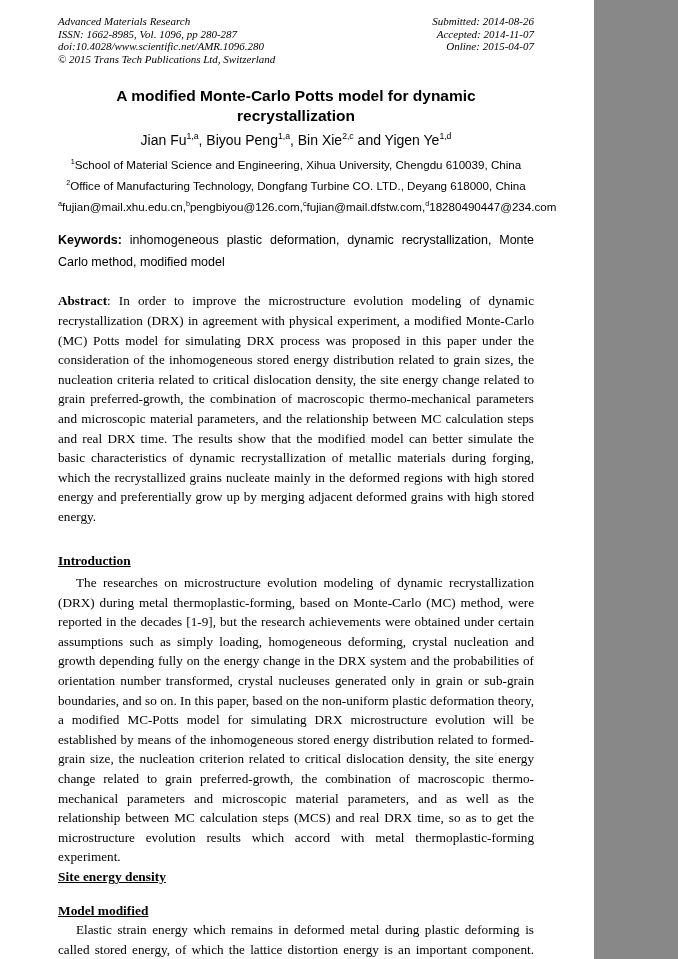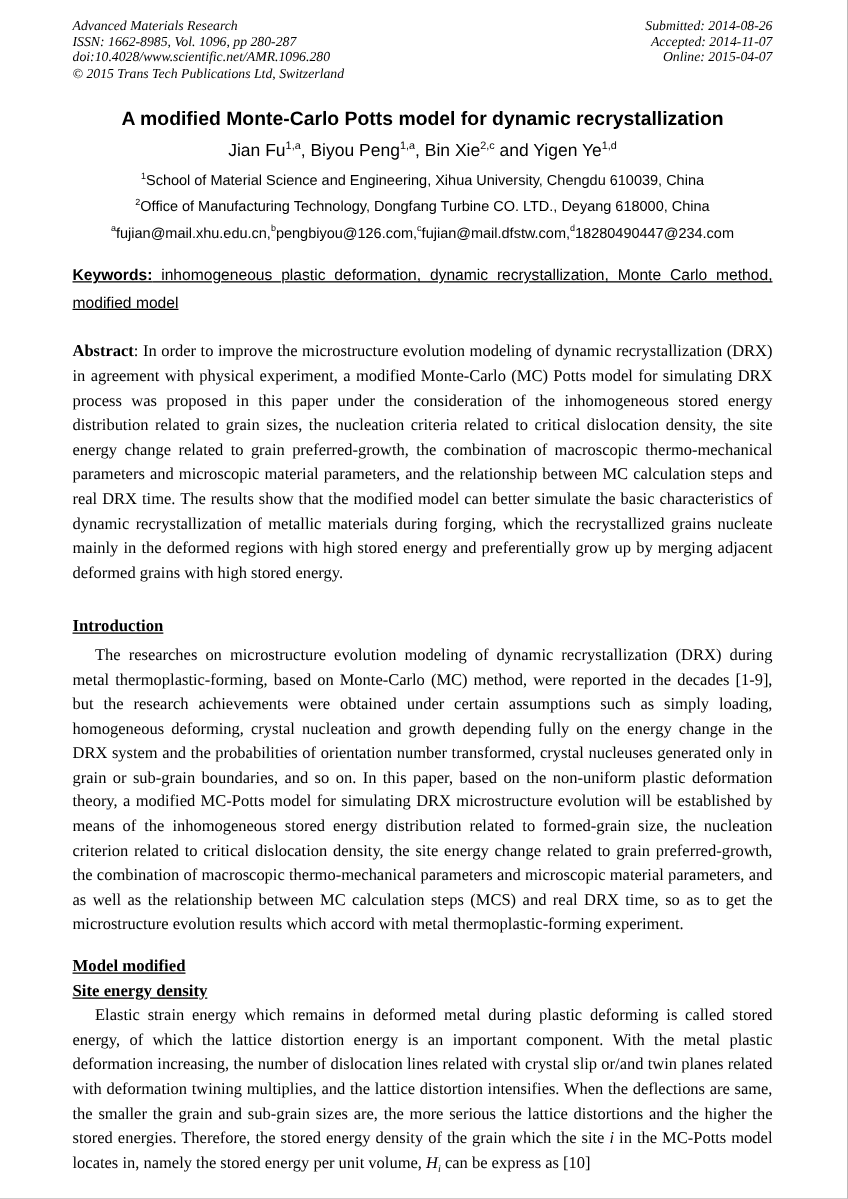--- a/index.html
+++ b/index.html
@@ -1,17 +1,17 @@
 <!DOCTYPE html>
 <html><head>
 <meta charset="utf-8">
 <style>
   html, body { margin: 0; padding: 0; background: #888; }
   .page {
-    width: 678px;
+    width: 594px;
     height: 959px;
     background: #ffffff;
     box-sizing: border-box;
     padding: 15px 60px 0 58px;
     color: #000;
     overflow: hidden;
     font-family: "Liberation Serif", "DejaVu Serif", serif;
   }
   
   .hdr {
@@ -45,21 +45,20 @@
   }
   .affil-wrap { margin-top: 3px; }
   sup { font-size: 0.62em; line-height: 0; }
   sub { font-size: 0.62em; line-height: 0; }
   
   .keywords {
     margin-top: 13px;
     font-size: 12.5px;
     line-height: 21.5px;
     text-align: justify;
-    text-decoration: underline;
   }
   
   .body-par {
     font-size: 13.2px;
     line-height: 19.6px;
     text-align: justify;
     margin: 0;
   }
   .abstract { margin-top: 18px; }
   .heading {
@@ -106,19 +105,19 @@
   <div class="emails sans"><sup>a</sup><span>fujian@mail.xhu.edu.cn,</span><sup>b</sup><span>pengbiyou@126.com,</span><sup>c</sup><span>fujian@mail.dfstw.com,</span><sup>d</sup><span>18280490447@234.com</span></div>
 
   <p class="keywords sans"><b>Keywords:</b><span> inhomogeneous plastic deformation, dynamic recrystallization, Monte Carlo method, modified model</span></p>
 
   <p class="body-par abstract"><b>Abstract</b><span>: In order to improve the microstructure evolution modeling of dynamic recrystallization (DRX) in agreement with physical experiment, a modified Monte-Carlo (MC) Potts model for simulating DRX process was proposed in this paper under the consideration of the inhomogeneous stored energy distribution related to grain sizes, the nucleation criteria related to critical dislocation density, the site energy change related to grain preferred-growth, the combination of macroscopic thermo-mechanical parameters and microscopic material parameters, and the relationship between MC calculation steps and real DRX time. The results show that the modified model can better simulate the basic characteristics of dynamic recrystallization of metallic materials during forging, which the recrystallized grains nucleate mainly in the deformed regions with high stored energy and preferentially grow up by merging adjacent deformed grains with high stored energy.</span></p>
 
   <h2 class="heading intro-heading">Introduction</h2>
 
   <p class="body-par indent par-top">The researches on microstructure evolution modeling of dynamic recrystallization (DRX) during metal thermoplastic-forming, based on Monte-Carlo (MC) method, were reported in the decades [1-9], but the research achievements were obtained under certain assumptions such as simply loading, homogeneous deforming, crystal nucleation and growth depending fully on the energy change in the DRX system and the probabilities of orientation number transformed, crystal nucleuses generated only in grain or sub-grain boundaries, and so on. In this paper, based on the non-uniform plastic deformation theory, a modified MC-Potts model for simulating DRX microstructure evolution will be established by means of the inhomogeneous stored energy distribution related to formed-grain size, the nucleation criterion related to critical dislocation density, the site energy change related to grain preferred-growth, the combination of macroscopic thermo-mechanical parameters and microscopic material parameters, and as well as the relationship between MC calculation steps (MCS) and real DRX time, so as to get the microstructure evolution results which accord with metal thermoplastic-forming experiment.</p>
 
+  <h2 class="heading">Site energy density</h2>
+
   <h2 class="heading model-heading">Model modified</h2>
-
-  <h2 class="heading">Site energy density</h2>
 
   <p class="body-par indent"><span>Elastic strain energy which remains in deformed metal during plastic deforming is called stored energy, of which the lattice distortion energy is an important component. With the metal plastic deformation increasing, the number of dislocation lines related with crystal slip or/and twin planes related with deformation twining multiplies, and the lattice distortion intensifies. When the deflections are same, the smaller the grain and sub-grain sizes are, the more serious the lattice distortions and the higher the stored energies. Therefore, the stored energy density of the grain which the site </span><span style="font-style: italic;">i</span><span> in the MC-Potts model locates in, namely the stored energy per unit volume, </span><span style="font-style: italic;">H</span><sub style="font-style: italic;">i</sub><span> can be express as [10]</span></p>
 
 </div>
 
 </body></html>

